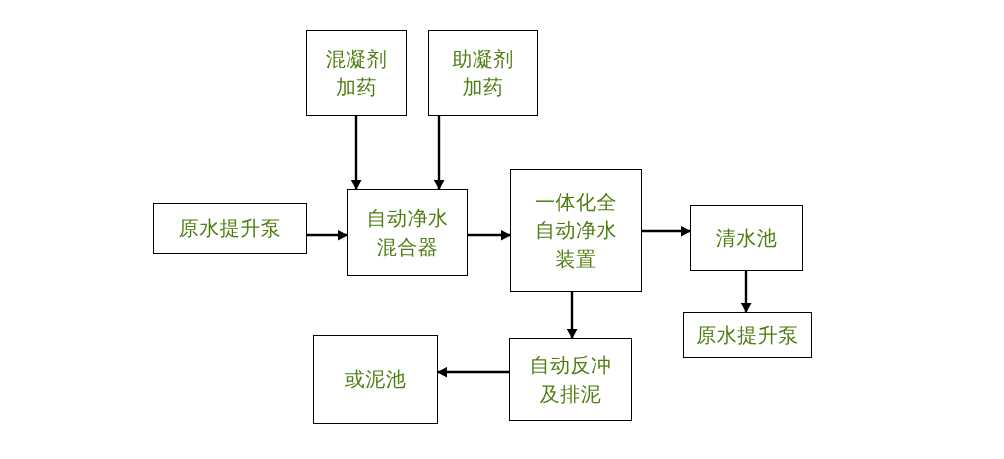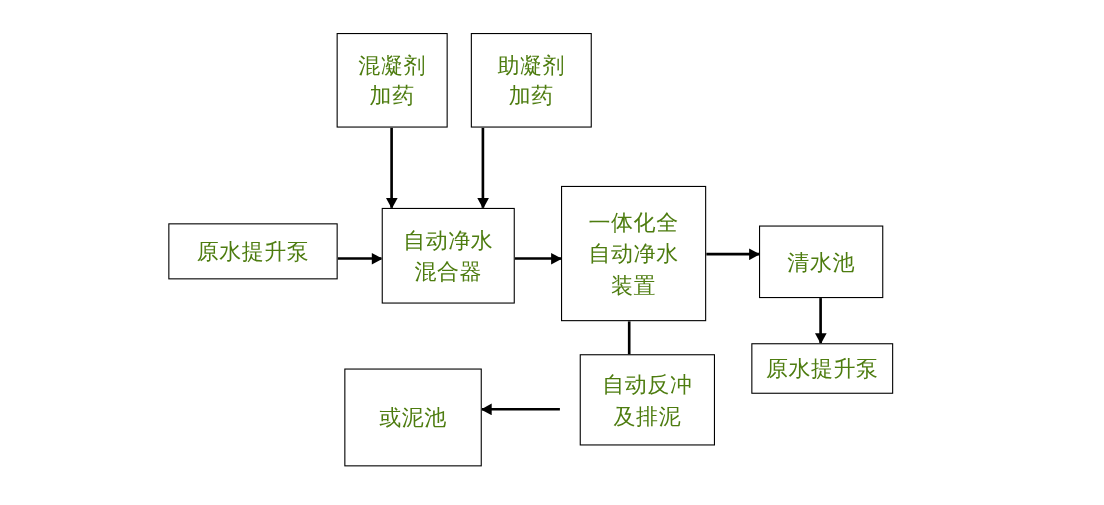--- a/index.html
+++ b/index.html
@@ -90,21 +90,21 @@
         <span class="ln">一体化全</span>
         <span class="ln">自动净水</span>
         <span class="ln">装置</span>
       </div>
       <div class="node" style="left: 690px; top: 205px; width: 113px; height: 66px;">
         <span class="ln">清水池</span>
       </div>
       <div class="node" style="left: 683px; top: 312px; width: 129px; height: 46px;">
         <span class="ln">原水提升泵</span>
       </div>
-      <div class="node" style="left: 509px; top: 322px; width: 123px; height: 83px; margin-left: 18px;">
+      <div class="node" style="left: 509px; top: 338px; width: 123px; height: 83px;">
         <span class="ln">自动反冲</span>
         <span class="ln">及排泥</span>
       </div>
       <div class="node" style="left: 313px; top: 335px; width: 125px; height: 89px;">
         <span class="ln">或泥池</span>
       </div>
     </div>
 
 </div>
 

